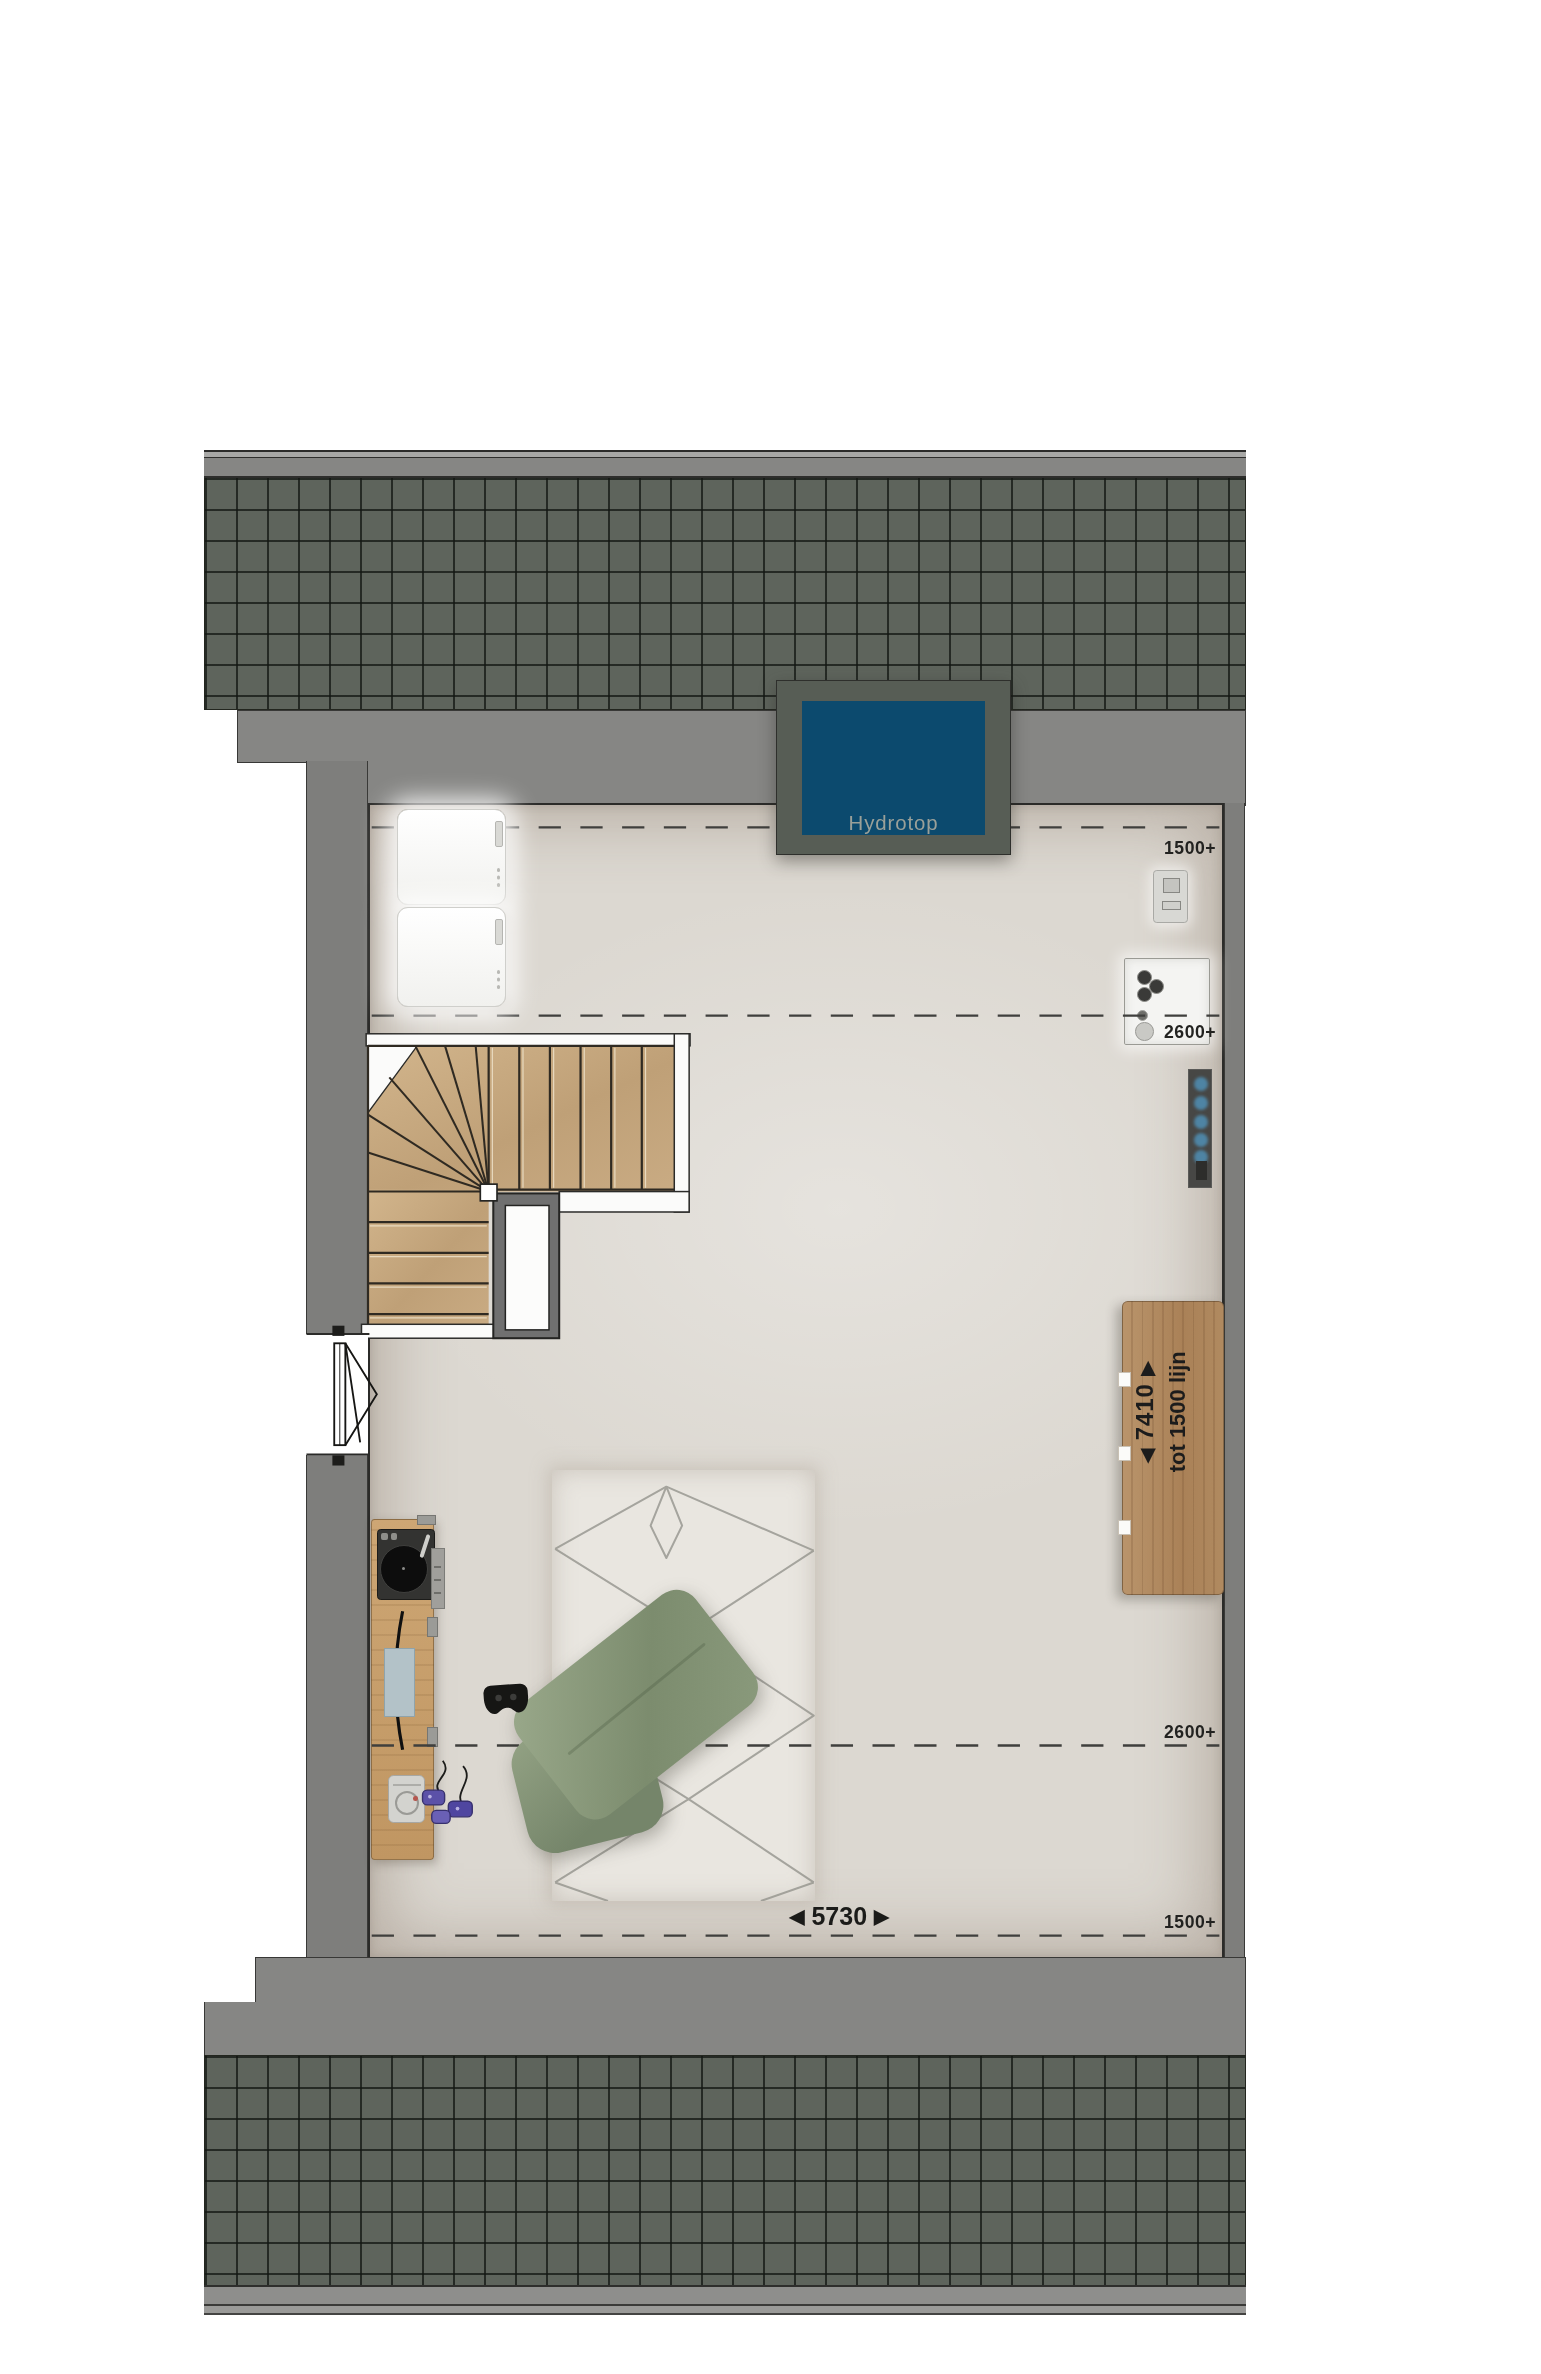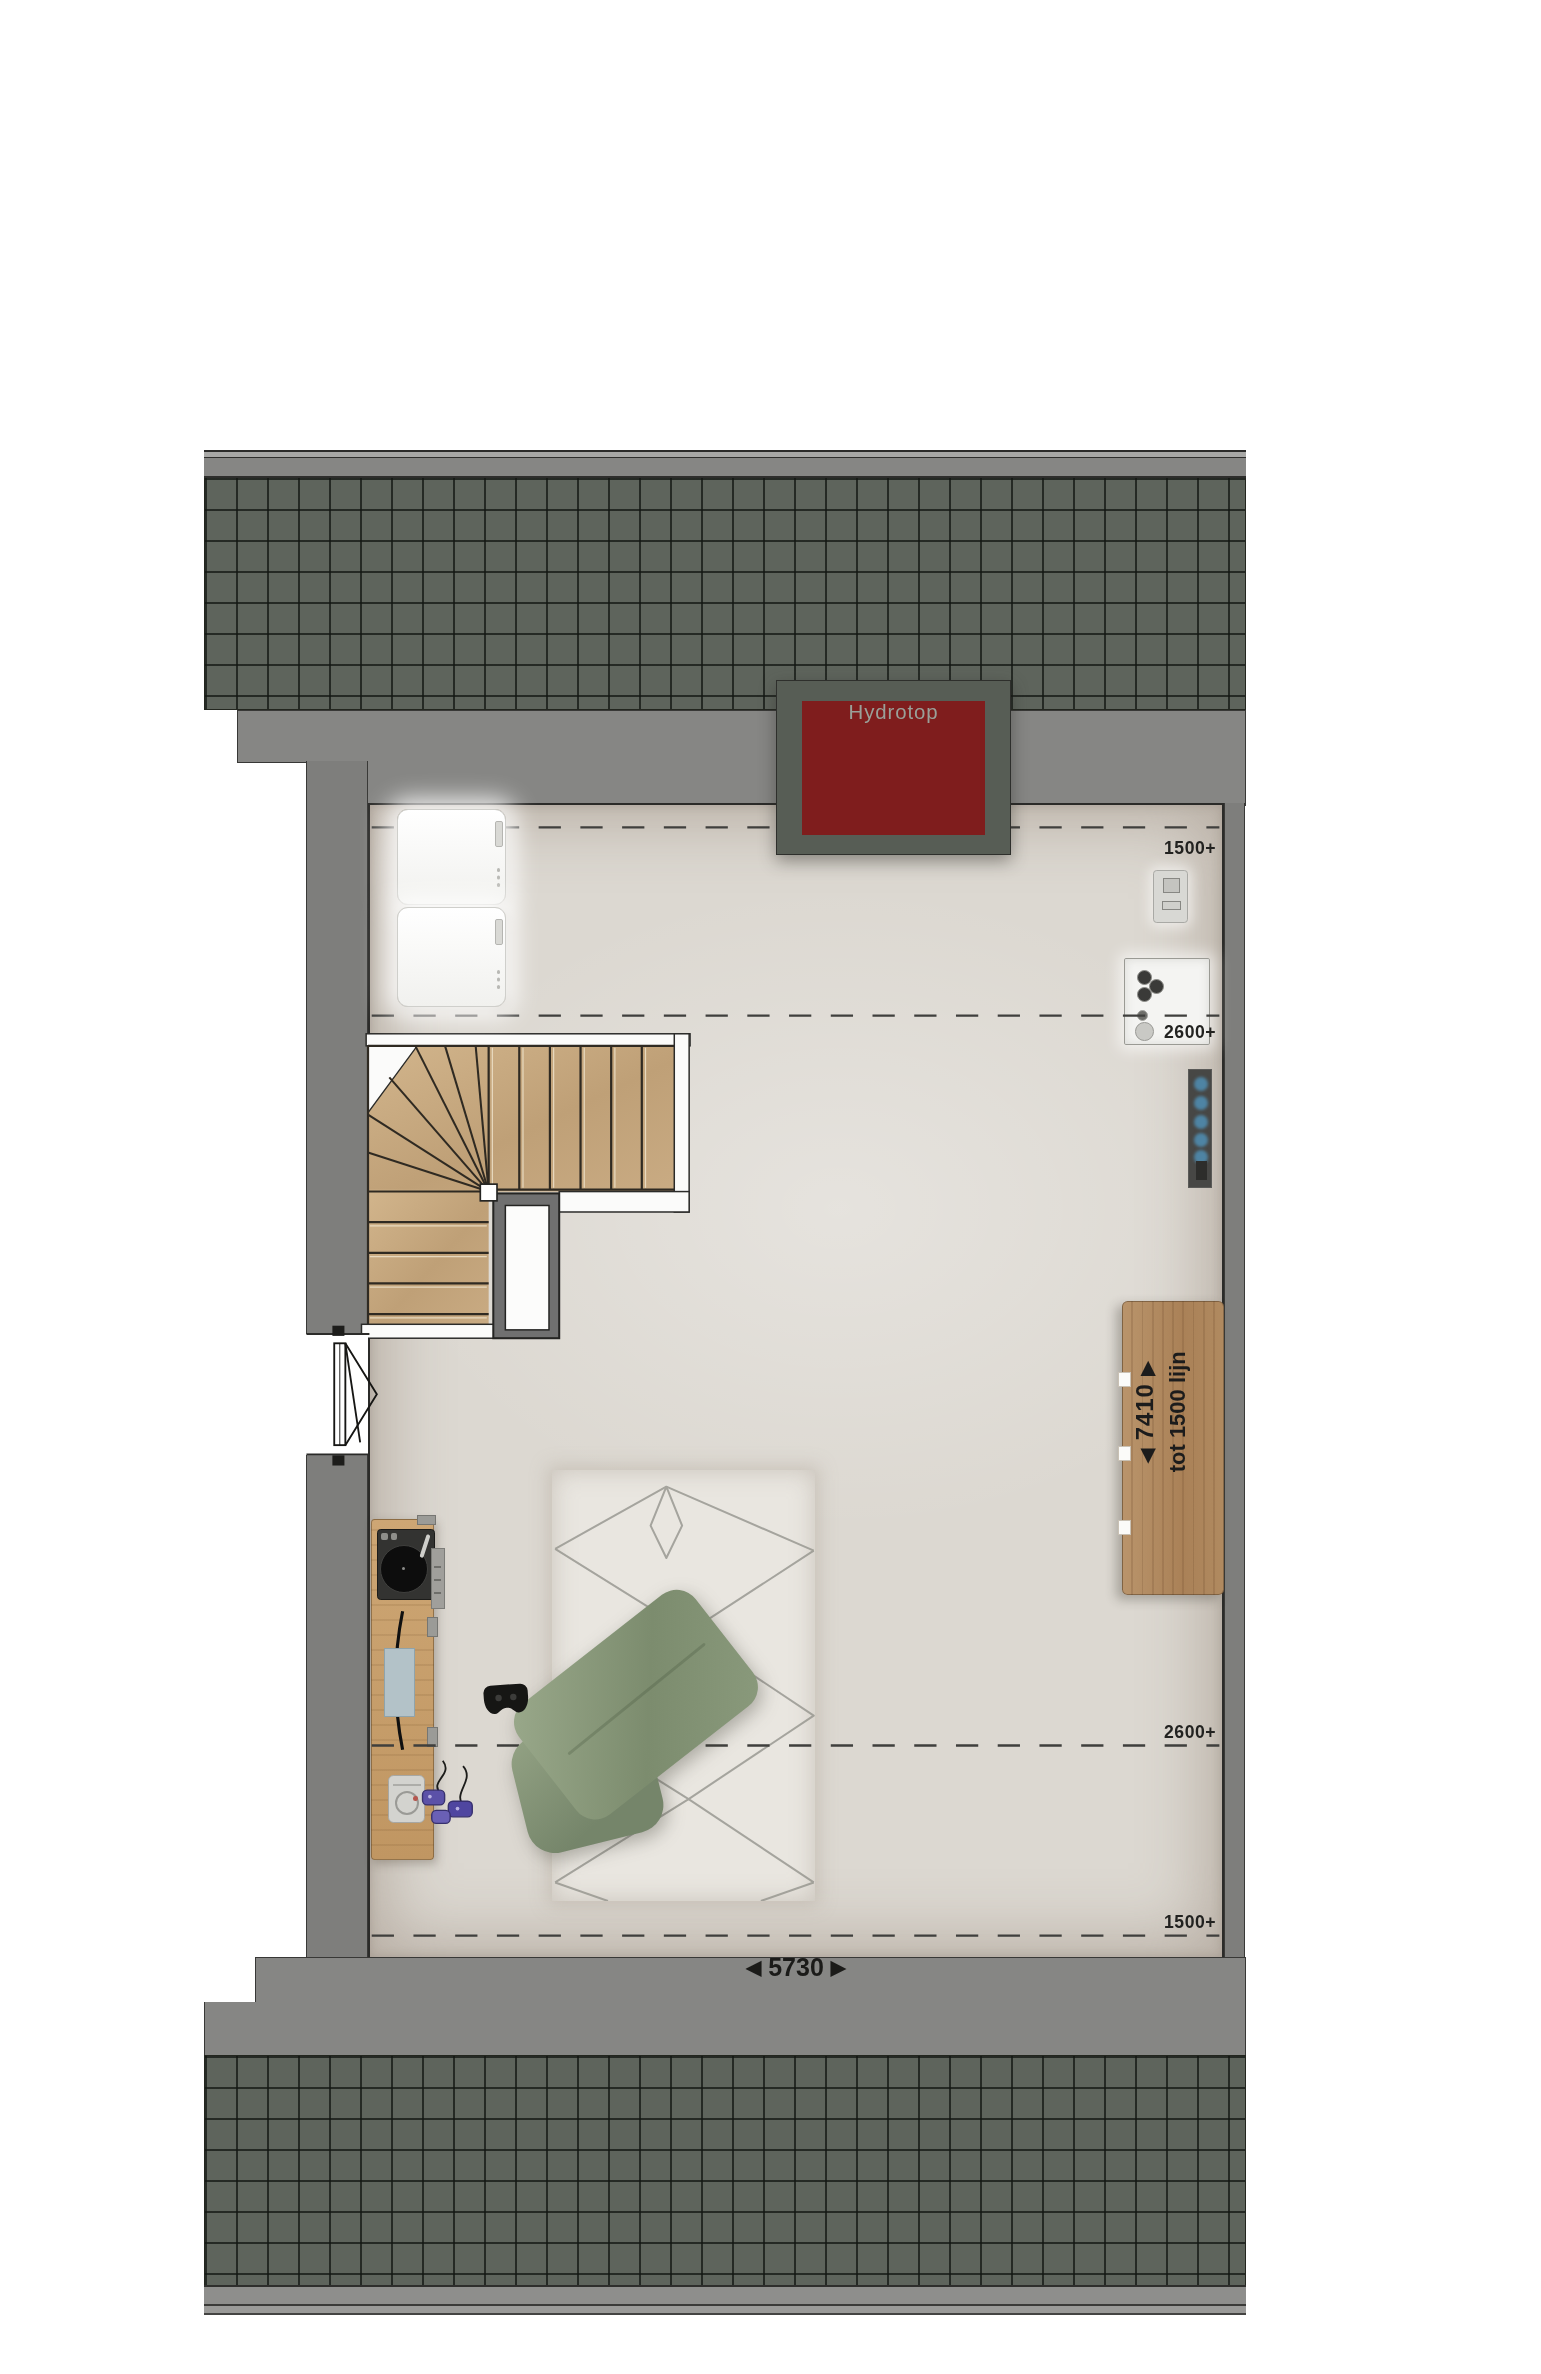--- a/index.html
+++ b/index.html
@@ -32,21 +32,21 @@
   .wall-right{left:1224px;top:803px;width:21.3px;height:1156px;border-top:none;border-bottom:none;}
   .room{left:368px;top:803px;width:856px;height:1156px;box-sizing:border-box;
     border:2.3px solid #2b2b29;
     background:radial-gradient(649px 464px at 55% 35%, rgba(255,255,255,.28), transparent 70%),#dcd8d1;
     box-shadow:inset 0 0 65px 16.7px rgba(125,108,92,.38), inset 0 0 11px rgba(90,80,70,.25);}
   .window-opening{left:306px;top:1334px;width:62px;height:121px;background:#ffffff;}
 
   
   .hydrotop{left:776px;top:680px;width:235px;height:175px;background:#575d55;border:1.9px solid #2e2f2c;
     box-sizing:border-box;filter:drop-shadow(0 6.5px 8.3px rgba(40,40,35,.45));display:flex;align-items:center;justify-content:center;}
-  .hydrotop-inner{width:183px;height:134px;background:#7f1d1d;display:flex;align-items:flex-start;justify-content:center;}
+  .hydrotop-inner{width:183px;height:134px;background:#0c4a6e;display:flex;align-items:flex-end;justify-content:center;}
   .hydrotop-label{color:#9aa099;font-size:20.4px;letter-spacing:0.9px;}
 
   
   .washer{left:397px;width:109px;border-radius:11px;background:linear-gradient(180deg,#ffffff,#f1f1ee);
     border:0.9px solid #cfcfcb;box-sizing:border-box;
     box-shadow:0 0 24px 9.3px rgba(255,255,255,.9), 1.9px 2.8px 7.4px rgba(120,110,95,.28);}
   .washer-1{top:809px;height:96px;}
   .washer-2{top:907px;height:100px;}
   .washer-knob{position:absolute;right:1.9px;top:11px;width:6.5px;height:24px;background:#d9d9d5;border:0.9px solid #b5b5b1;border-radius:1.9px;}
   .washer-dots{position:absolute;right:4.6px;bottom:32px;width:3.7px;height:3.7px;border-radius:50%;background:#b9b9b5;
@@ -107,21 +107,21 @@
   .pillow-seam{position:absolute;left:28px;top:65px;width:176px;height:2.8px;border-radius:1.9px;background:rgba(60,75,50,.25);transform:rotate(-1deg);}
 
   .gamepad{left:482px;top:1679px;width:48px;height:39px;transform:rotate(-4deg);}
 
   
   .dim{color:#222220;font-weight:700;font-size:17.6px;letter-spacing:0.5px;text-align:right;width:83px;}
   .dim-tr1{left:1133px;top:838px;}
   .dim-tr2{left:1133px;top:1022px;}
   .dim-br1{left:1133px;top:1722px;}
   .dim-br2{left:1133px;top:1912px;}
-  .dim-width{left:703px;top:1953px;width:186px;text-align:center;color:#1b1b19;font-weight:700;font-size:25px;}
+  .dim-width{left:703px;top:1902px;width:186px;text-align:right;color:#1b1b19;font-weight:700;font-size:25px;}
   .dim-width .arr{font-size:19.5px;vertical-align:1.9px;}
   .svg-abs{position:absolute;pointer-events:none;}
 </style>
 </head>
 <body>
 
 <div class="canvas">
 
   <div class="abs ridge"></div>
   <div class="abs tiles tiles-top"></div>

